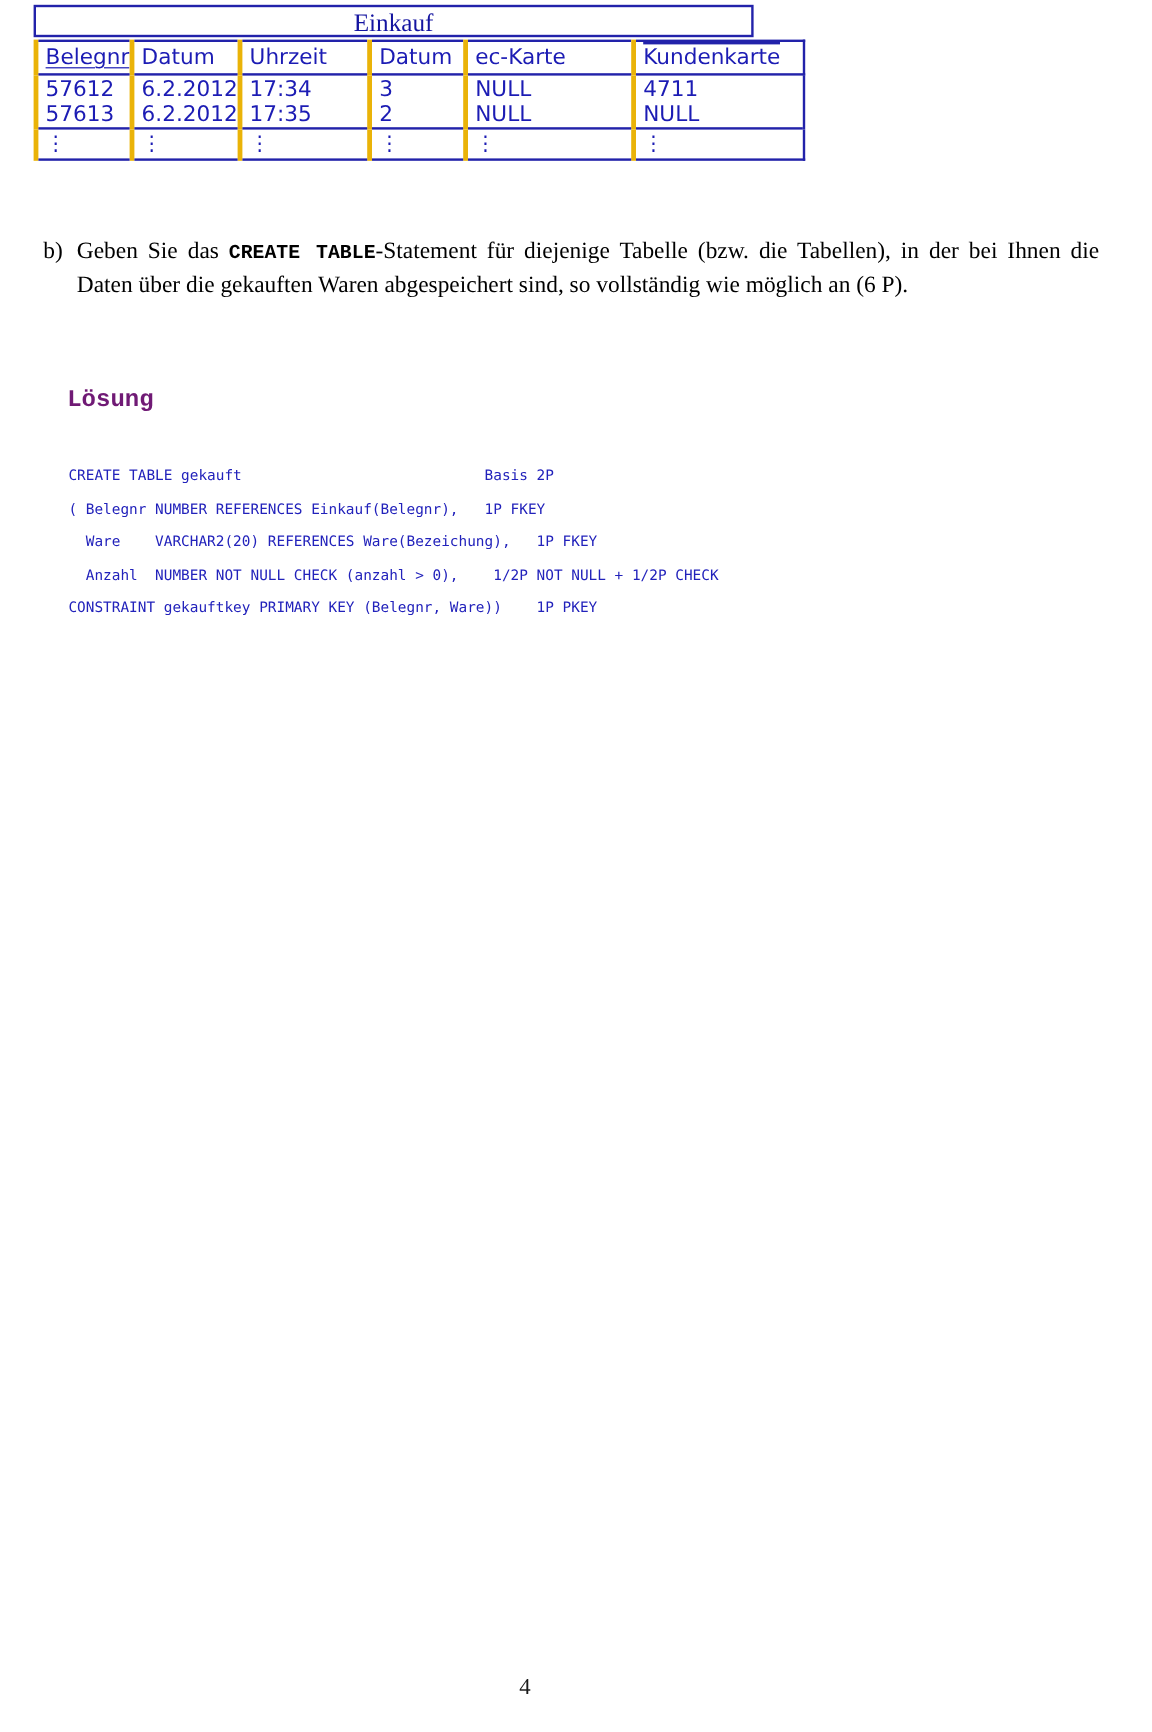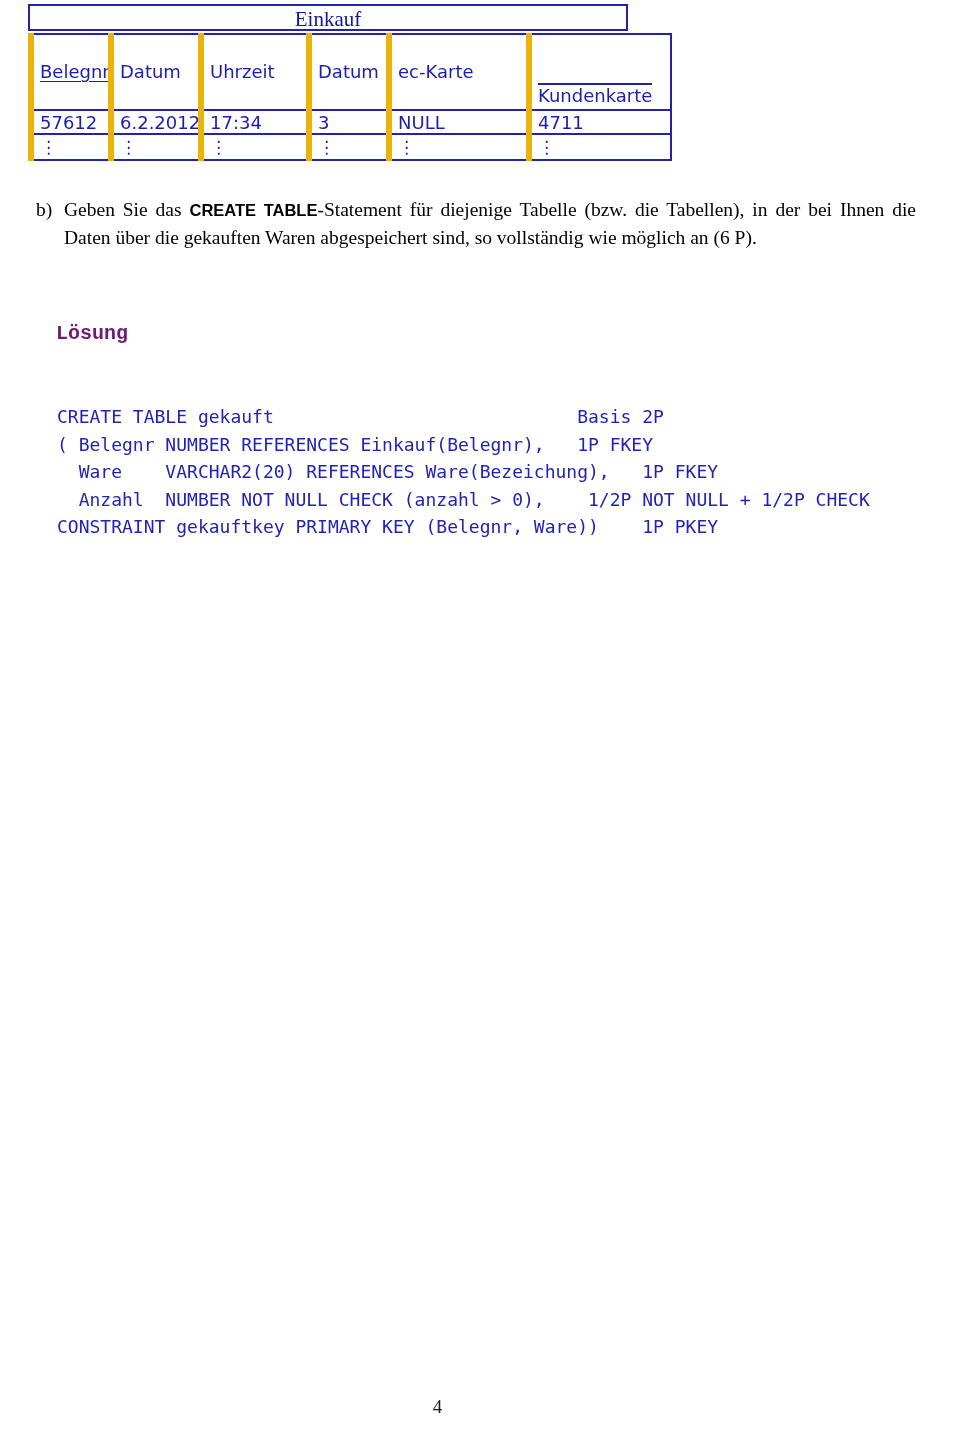--- a/index.html
+++ b/index.html
@@ -37,21 +37,21 @@
     font-family: "Liberation Serif", "DejaVu Serif", serif;
   }
   table.rel {
     border-collapse: collapse;
     width: 640px;
     margin-top: 2px;
     table-layout: fixed;
     font-family: "DejaVu Sans", "Liberation Sans", sans-serif;
   }
   table.rel td, table.rel th {
-    border-left: 6px solid #eab308;
+    border-left: 4px solid #eab308;
     border-right: 2px solid #2222aa;
     color: #1c1cb4;
     font-size: 18px;
     font-weight: normal;
     text-align: left;
     padding: 0 6px;
     height: 21px;
     line-height: 21px;
     vertical-align: middle;
     white-space: nowrap;
@@ -65,21 +65,21 @@
   }
   table.rel tbody tr.first-data td { padding-top: 1px; }
   table.rel tbody tr.dots-row td {
     border-top: 2px solid #2222aa;
     border-bottom: 2px solid #2222aa;
     height: 24px;
     line-height: 24px;
     font-size: 17px;
   }
   .hdr-pk { text-decoration: underline; text-underline-offset: 3px; }
-  .hdr-fk { border-top: 2px solid #2222aa; display: inline-block; line-height: 22px; padding-top: 0px; margin-top: 48px;}
+  .hdr-fk { border-top: 2px solid #2222aa; display: inline-block; line-height: 22px; padding-top: 0px;}
   .dots { letter-spacing: 0; }
 
   
   .question {
     position: absolute;
     left: 36px;
     top: 196px;
     width: 880px;
     font-size: 19.5px;
     line-height: 27px;
@@ -89,21 +89,21 @@
     position: absolute;
     left: 0;
     top: 0;
     width: 26px;
   }
   .question .qtext {
     margin-left: 28px;
     text-align: justify;
   }
   .mono-inline {
-    font-family: Liberation Sans, sans-serif;
+    font-family: Liberation Mono, monospace;
     font-size: 16.5px;
     font-weight: bold;
   }
 
   
   .loesung {
     position: absolute;
     left: 56px;
     top: 322px;
     color: #701a75;
@@ -112,24 +112,23 @@
     font-family: Liberation Mono, monospace;
   }
 
   
   .code {
     position: absolute;
     left: 57px;
     top: 383px;
     color: #2222bb;
     font-family: "DejaVu Sans Mono", "Liberation Mono", monospace;
-    font-size: 18px;
+    font-size: 12px;
     line-height: 27.5px;
     white-space: pre;
-    margin-top: 20px;
   }
 
   
   .page-number {
     position: absolute;
     left: 0;
     top: 1396px;
     width: 875px;
     text-align: center;
     font-size: 19px;
@@ -178,20 +177,28 @@
     </thead>
     <tbody>
       <tr class="first-data">
         <td>57612</td>
         <td>6.2.2012</td>
         <td>17:34</td>
         <td>3</td>
         <td>NULL</td>
         <td>4711</td>
       </tr>
+      <tr>
+        <td>57613</td>
+        <td>6.2.2012</td>
+        <td>17:35</td>
+        <td>2</td>
+        <td>NULL</td>
+        <td>NULL</td>
+      </tr>
       <tr class="dots-row">
         <td class="dots">⋮</td>
         <td class="dots">⋮</td>
         <td class="dots">⋮</td>
         <td class="dots">⋮</td>
         <td class="dots">⋮</td>
         <td class="dots">⋮</td>
       </tr>
     </tbody>
   </table>

